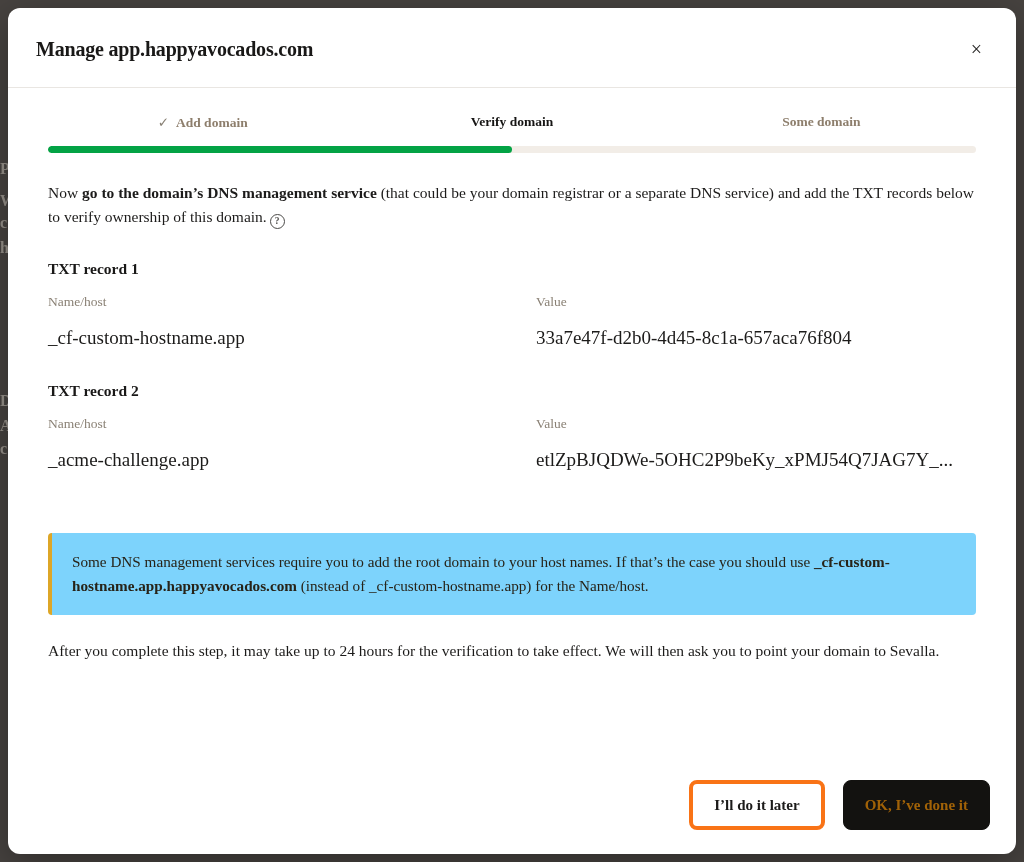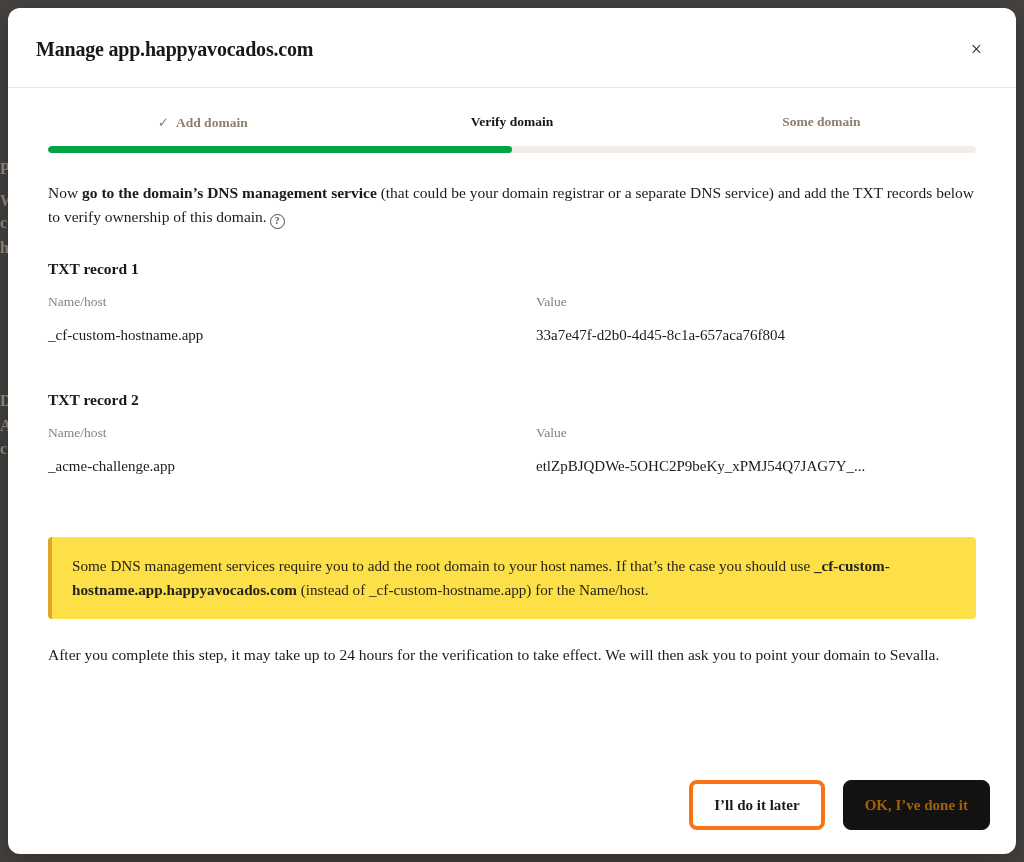--- a/index.html
+++ b/index.html
@@ -116,44 +116,44 @@
     border-radius: 50%;
     font-size: 9.5px;
     font-weight: 700;
     color: #4b4a48;
     vertical-align: -2px;
     margin-left: 3px;
     cursor: pointer;
   }
 
   .record { margin-top: 30px; }
-  .record + .record { margin-top: 47px; }
+  .record + .record { margin-top: 33px; }
   .record-title {
     font-size: 15.5px;
     font-weight: 700;
     color: #191817;
   }
   .record-grid {
     display: grid;
     grid-template-columns: 488px 1fr;
     margin-top: 16px;
   }
   .record-label {
     font-size: 13.5px;
     color: #8a8175;
   }
   .record-value {
-    font-size: 15px;
+    font-size: 19px;
     color: #1c1b1a;
     margin-top: 17px;
   }
 
   .callout {
     margin-top: 62px;
-    background: #fde047;
+    background: #7dd3fc;
     border-left: 4px solid #dda627;
     border-radius: 4px;
     padding: 17px 22px 17px 20px;
     font-size: 15.2px;
     line-height: 1.58;
     color: #272318;
   }
 
   .outro {
     margin-top: 24px;

